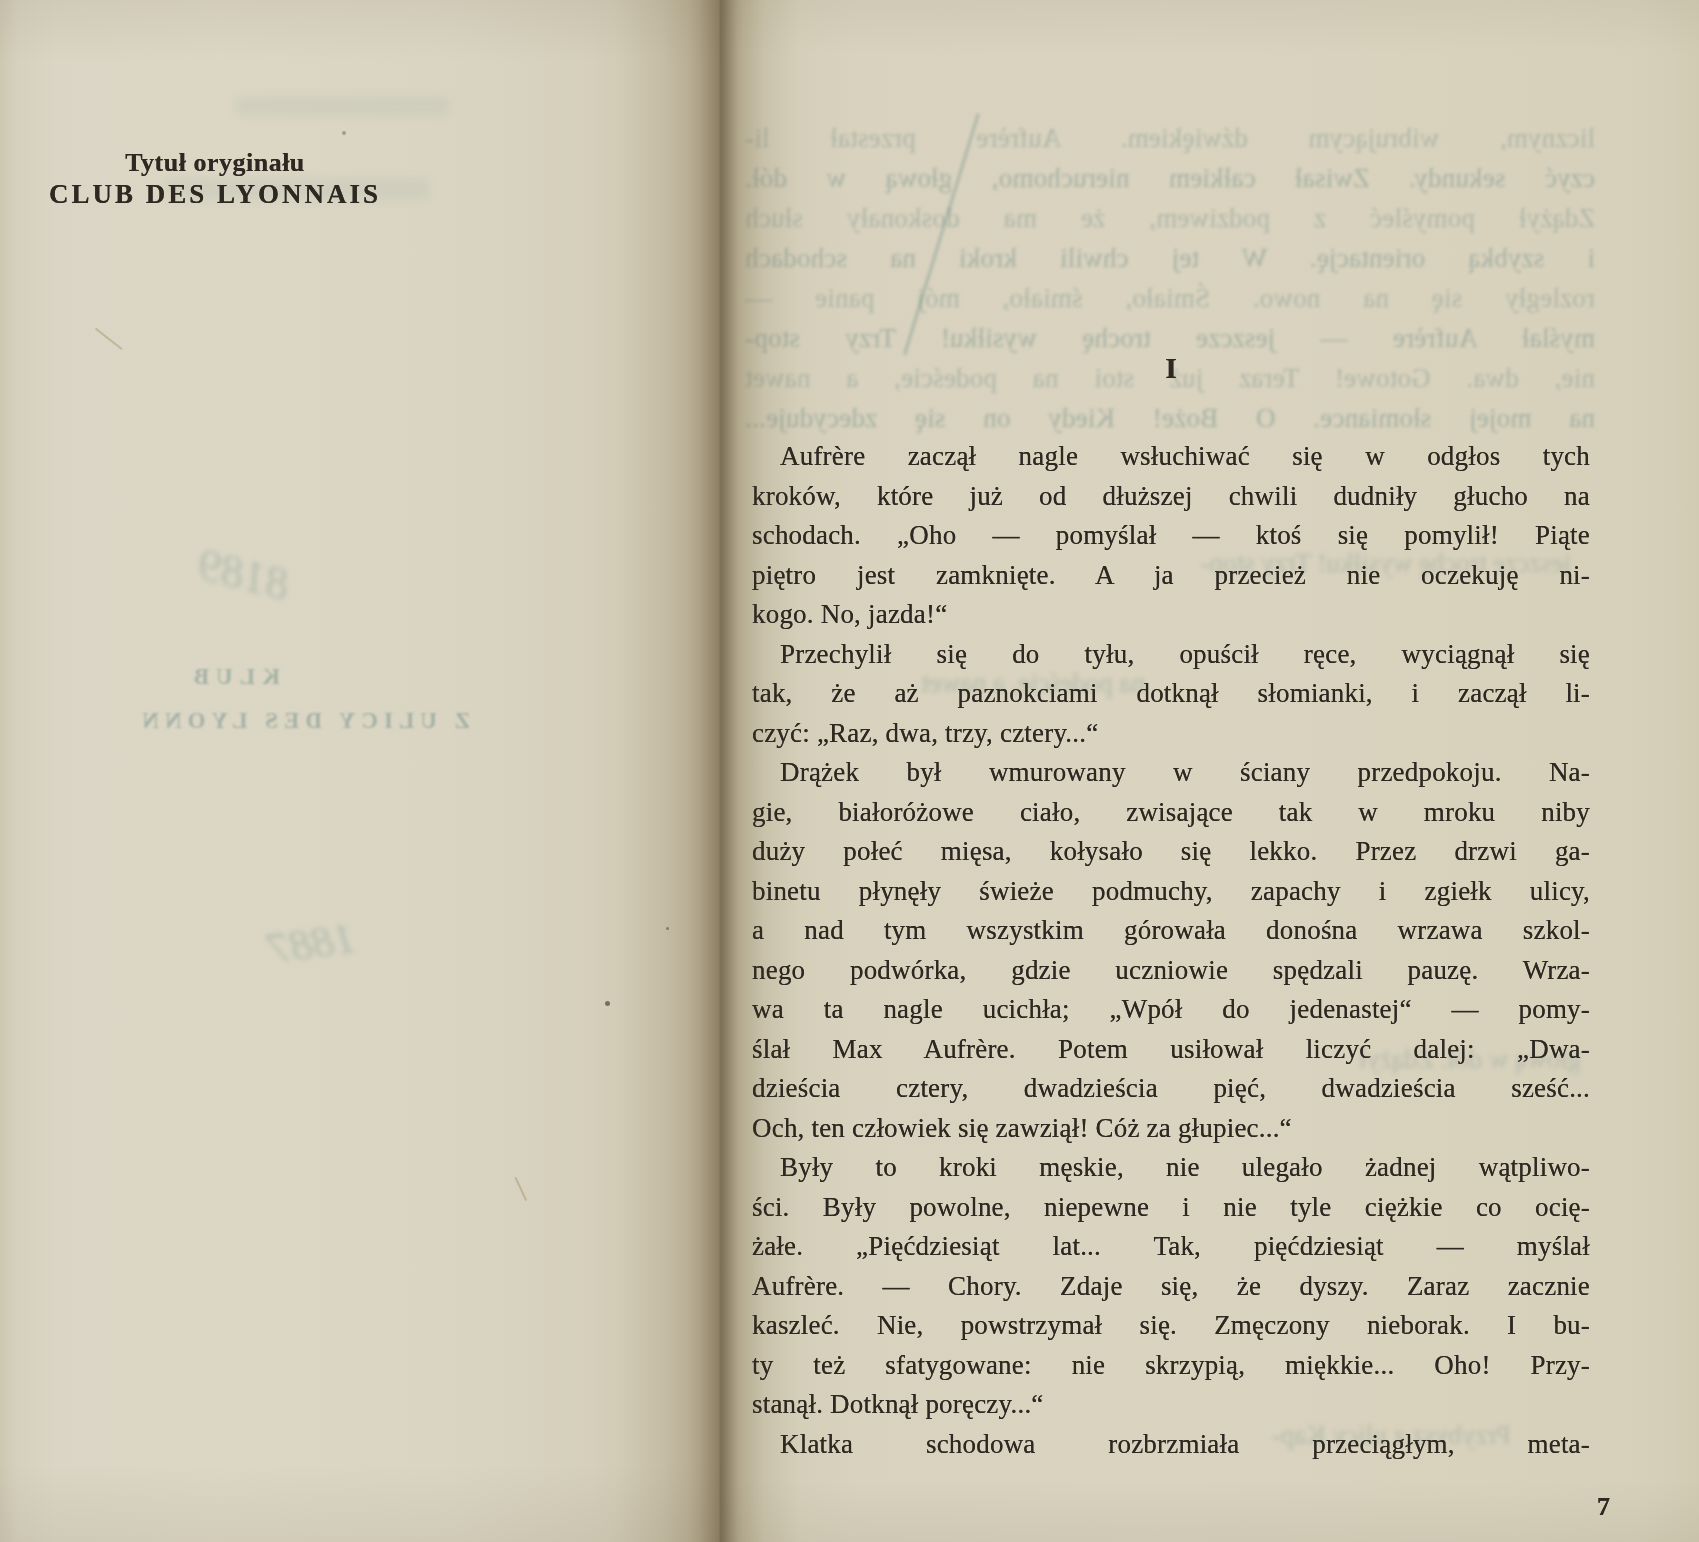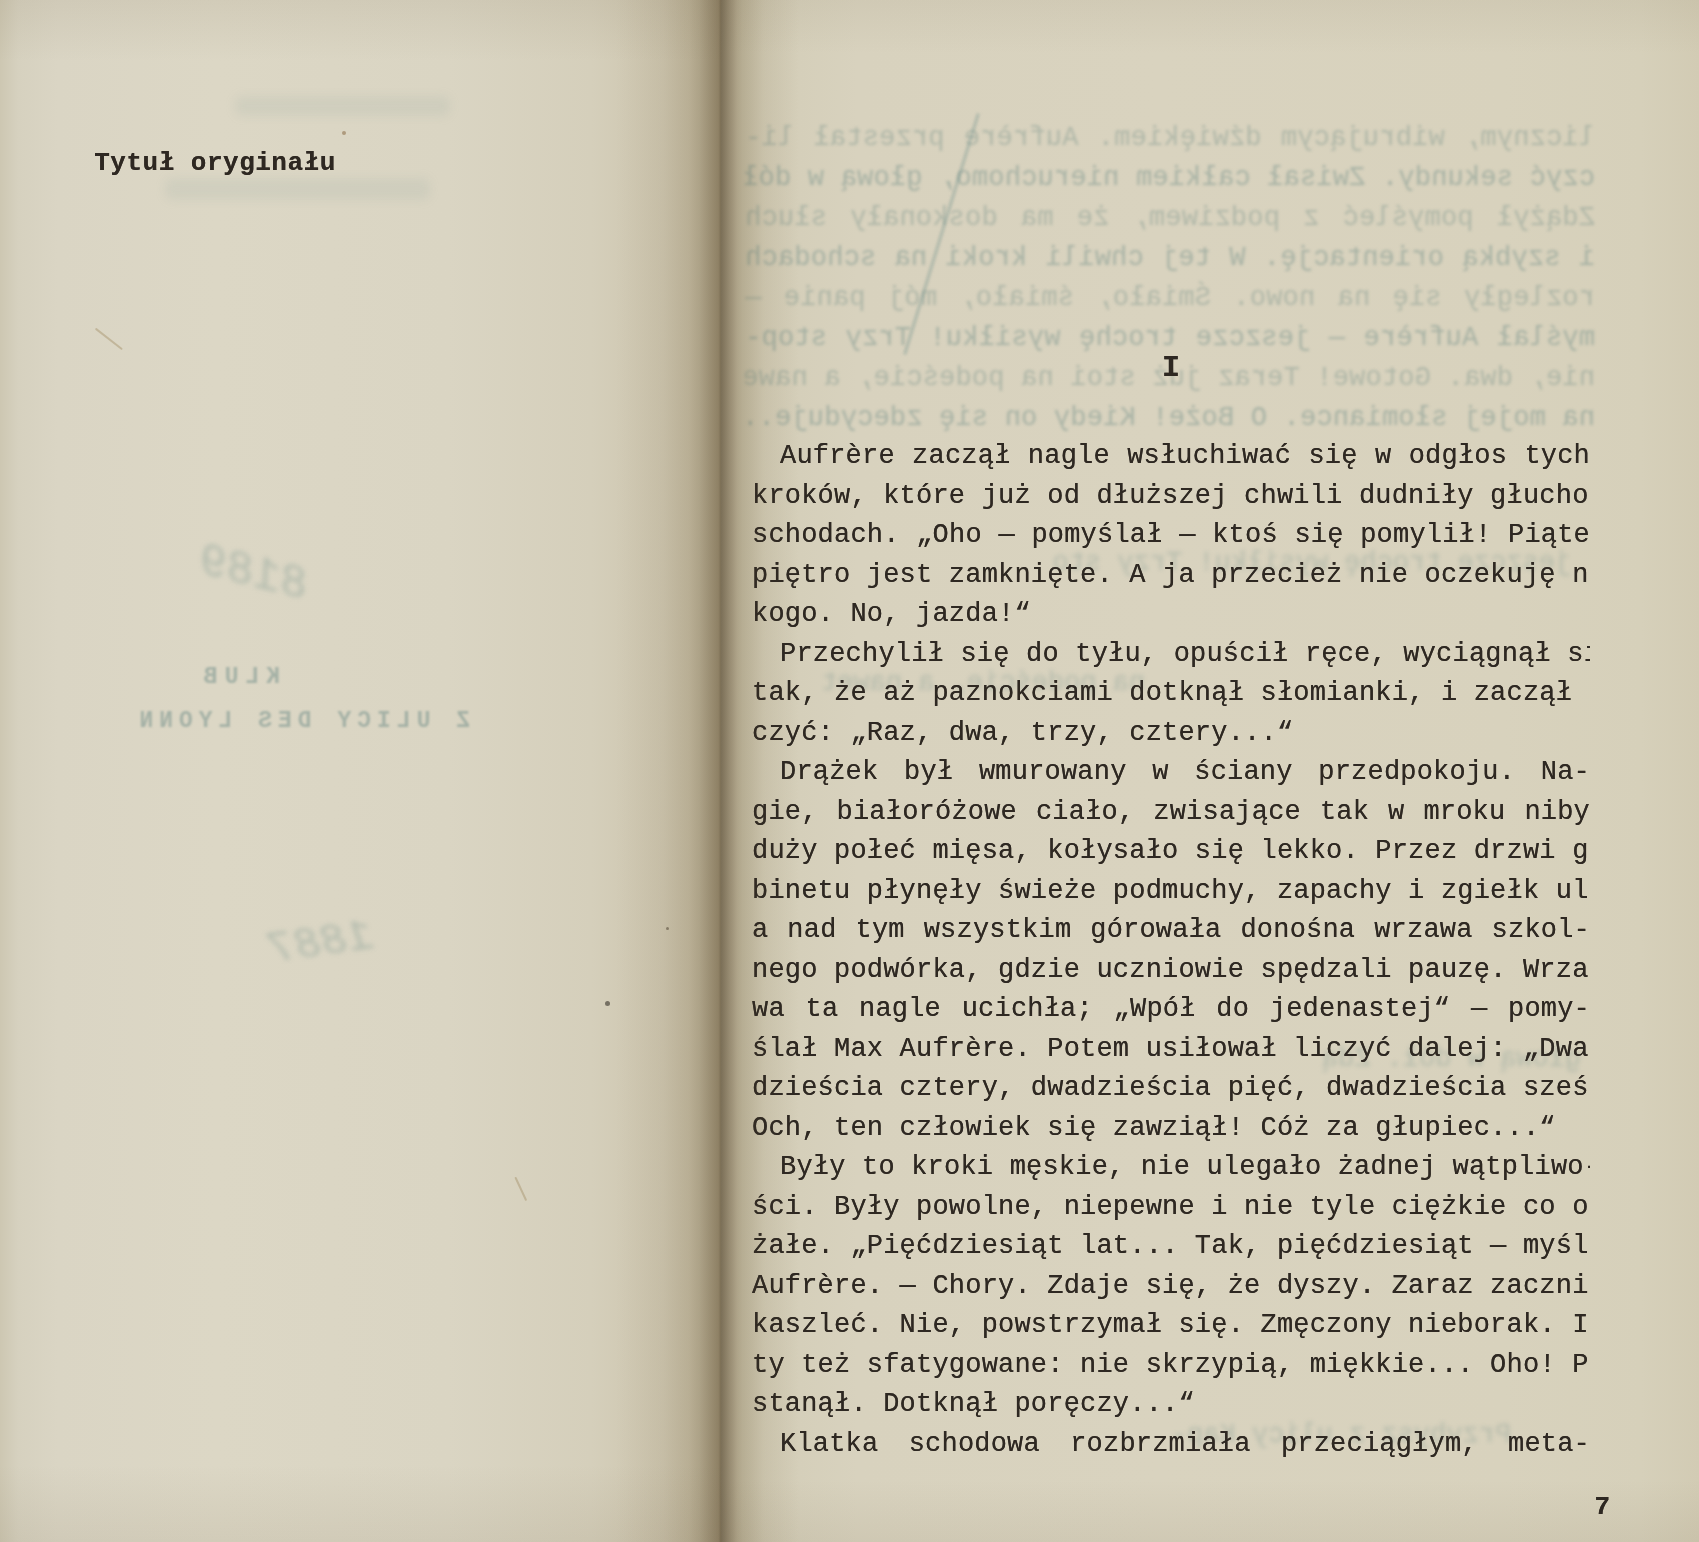--- a/index.html
+++ b/index.html
@@ -1,18 +1,18 @@
 <!DOCTYPE html>
 <html><head>
 <meta charset="utf-8">
 <style>
   html,body{margin:0;padding:0;background:#b9ad93;}
   .scene{
     position:relative;width:1699px;height:1542px;overflow:hidden;
-    font-family:Liberation Mono, monospace;
+    font-family:Liberation Serif, serif;
   }
   .page{position:absolute;top:0;height:1542px;overflow:hidden;}
   
   .page-left{
     left:0;width:721px;
     background:linear-gradient(90deg,
       #cdc7b2 0%, #d6d1bf 2.5%, #dad5c4 8%, #dcd7c5 30%, #dad5c3 62%,
       #d5cfbb 82%, #cdc5ae 92%, #bfb59a 97%, #a99c7f 99.6%, #9d8f72 100%);
   }
   .page-left::before{content:"";position:absolute;inset:0;
@@ -89,20 +89,21 @@
 </head>
 <body>
 
 <div class="scene">
 
   <div class="page page-left">
     <div class="smudge sm1"></div>
     <div class="smudge sm2"></div>
 
     <div class="orig-title-label ink">Tytuł oryginału</div>
+    <div class="orig-title ink">CLUB DES LYONNAIS</div>
 
     <div class="ghost-hw top">8189</div>
     <div class="ghost ghost-title-1">KLUB</div>
     <div class="ghost ghost-title-2">Z ULICY DES LYONN</div>
     <div class="ghost-hw bottom">1887</div>
 
     <span class="speck sp1"></span>
     <span class="speck sp3"></span>
     <span class="speck sp4"></span>
     <span class="fiber fb1"></span>

